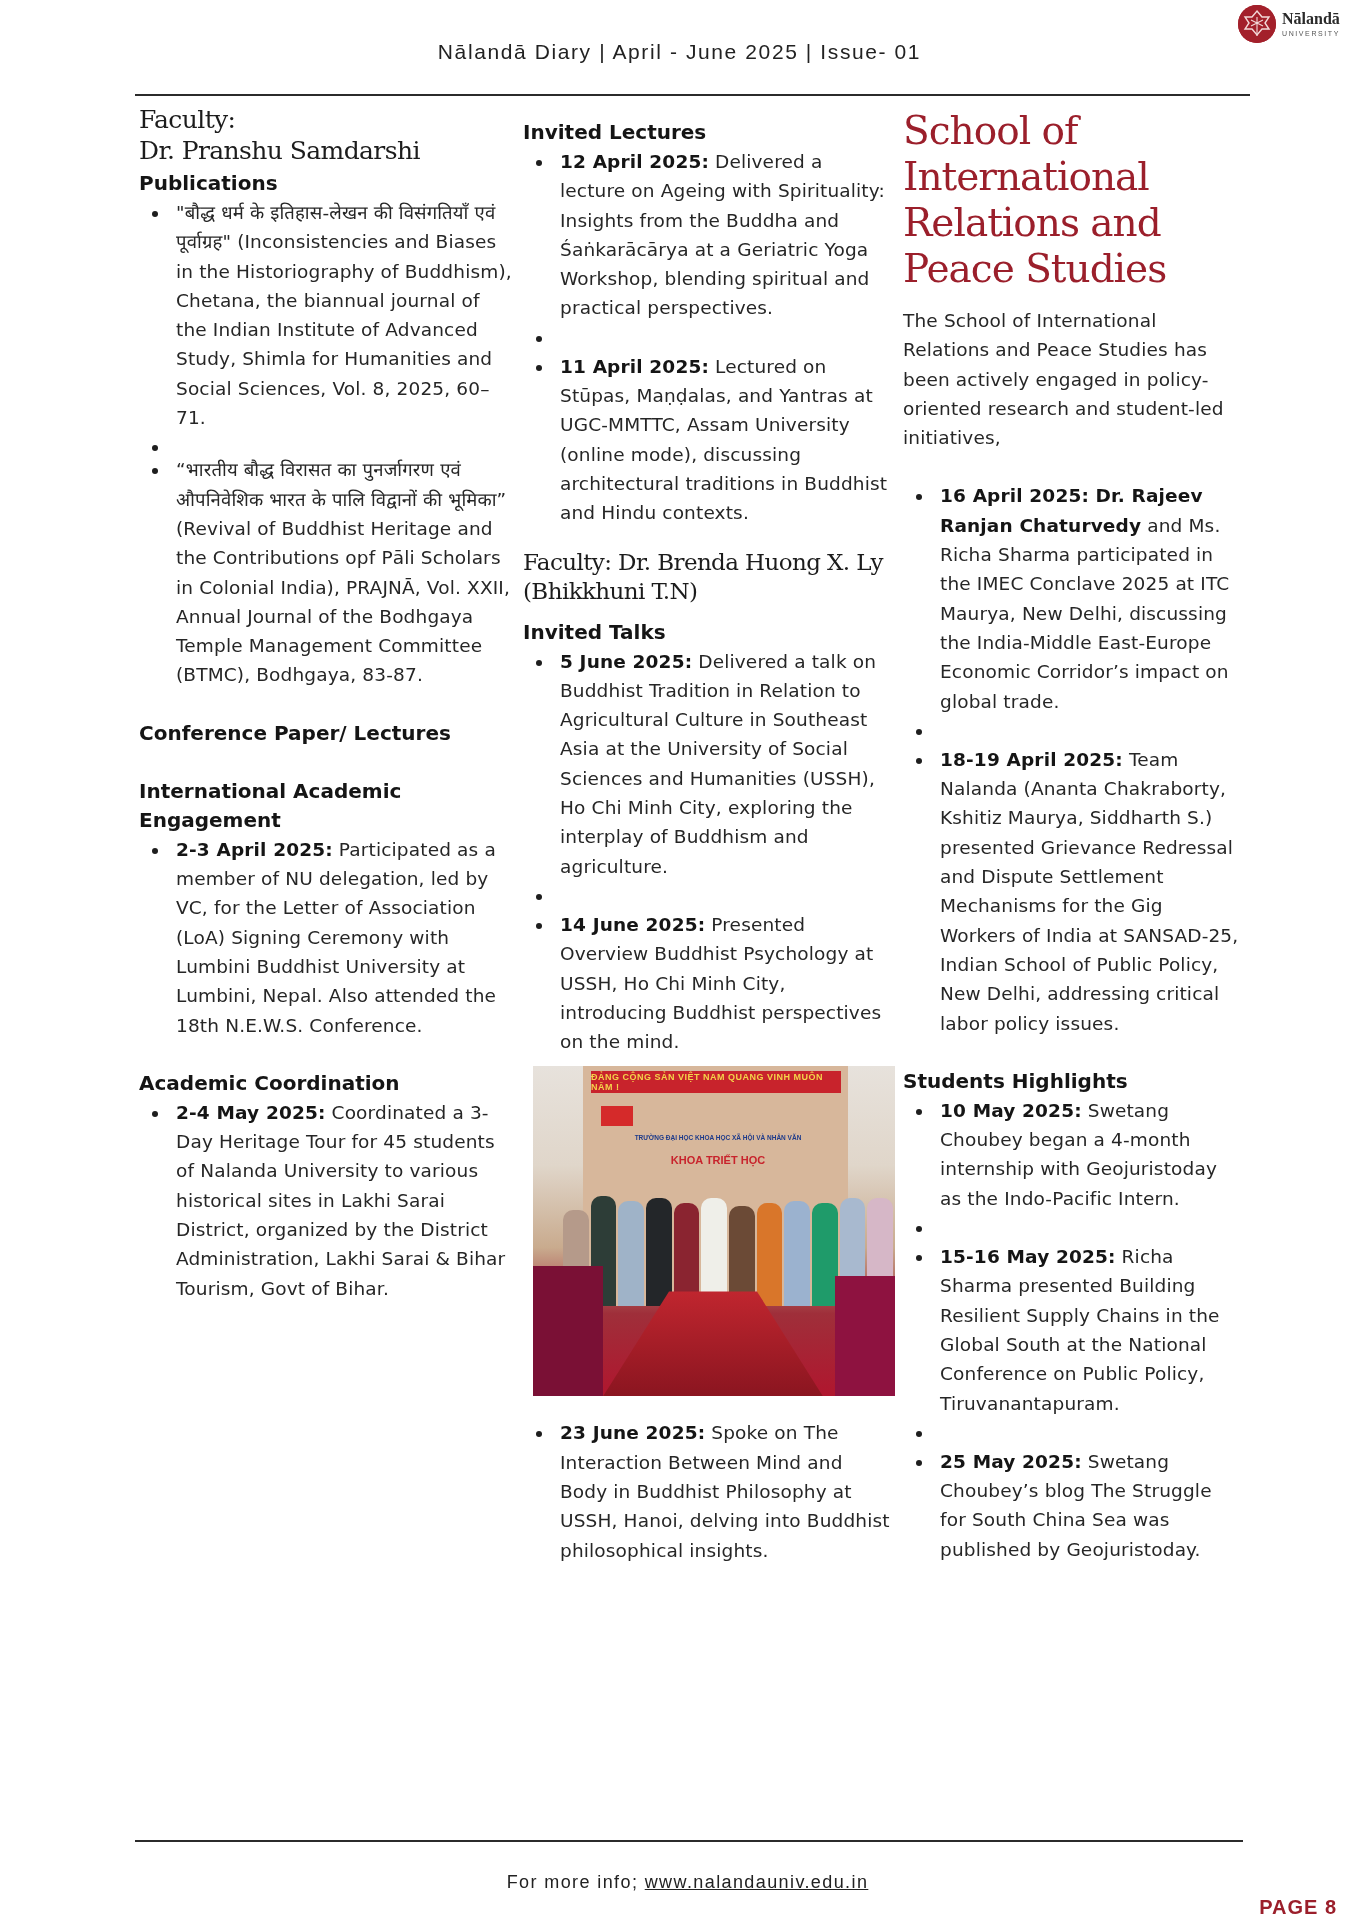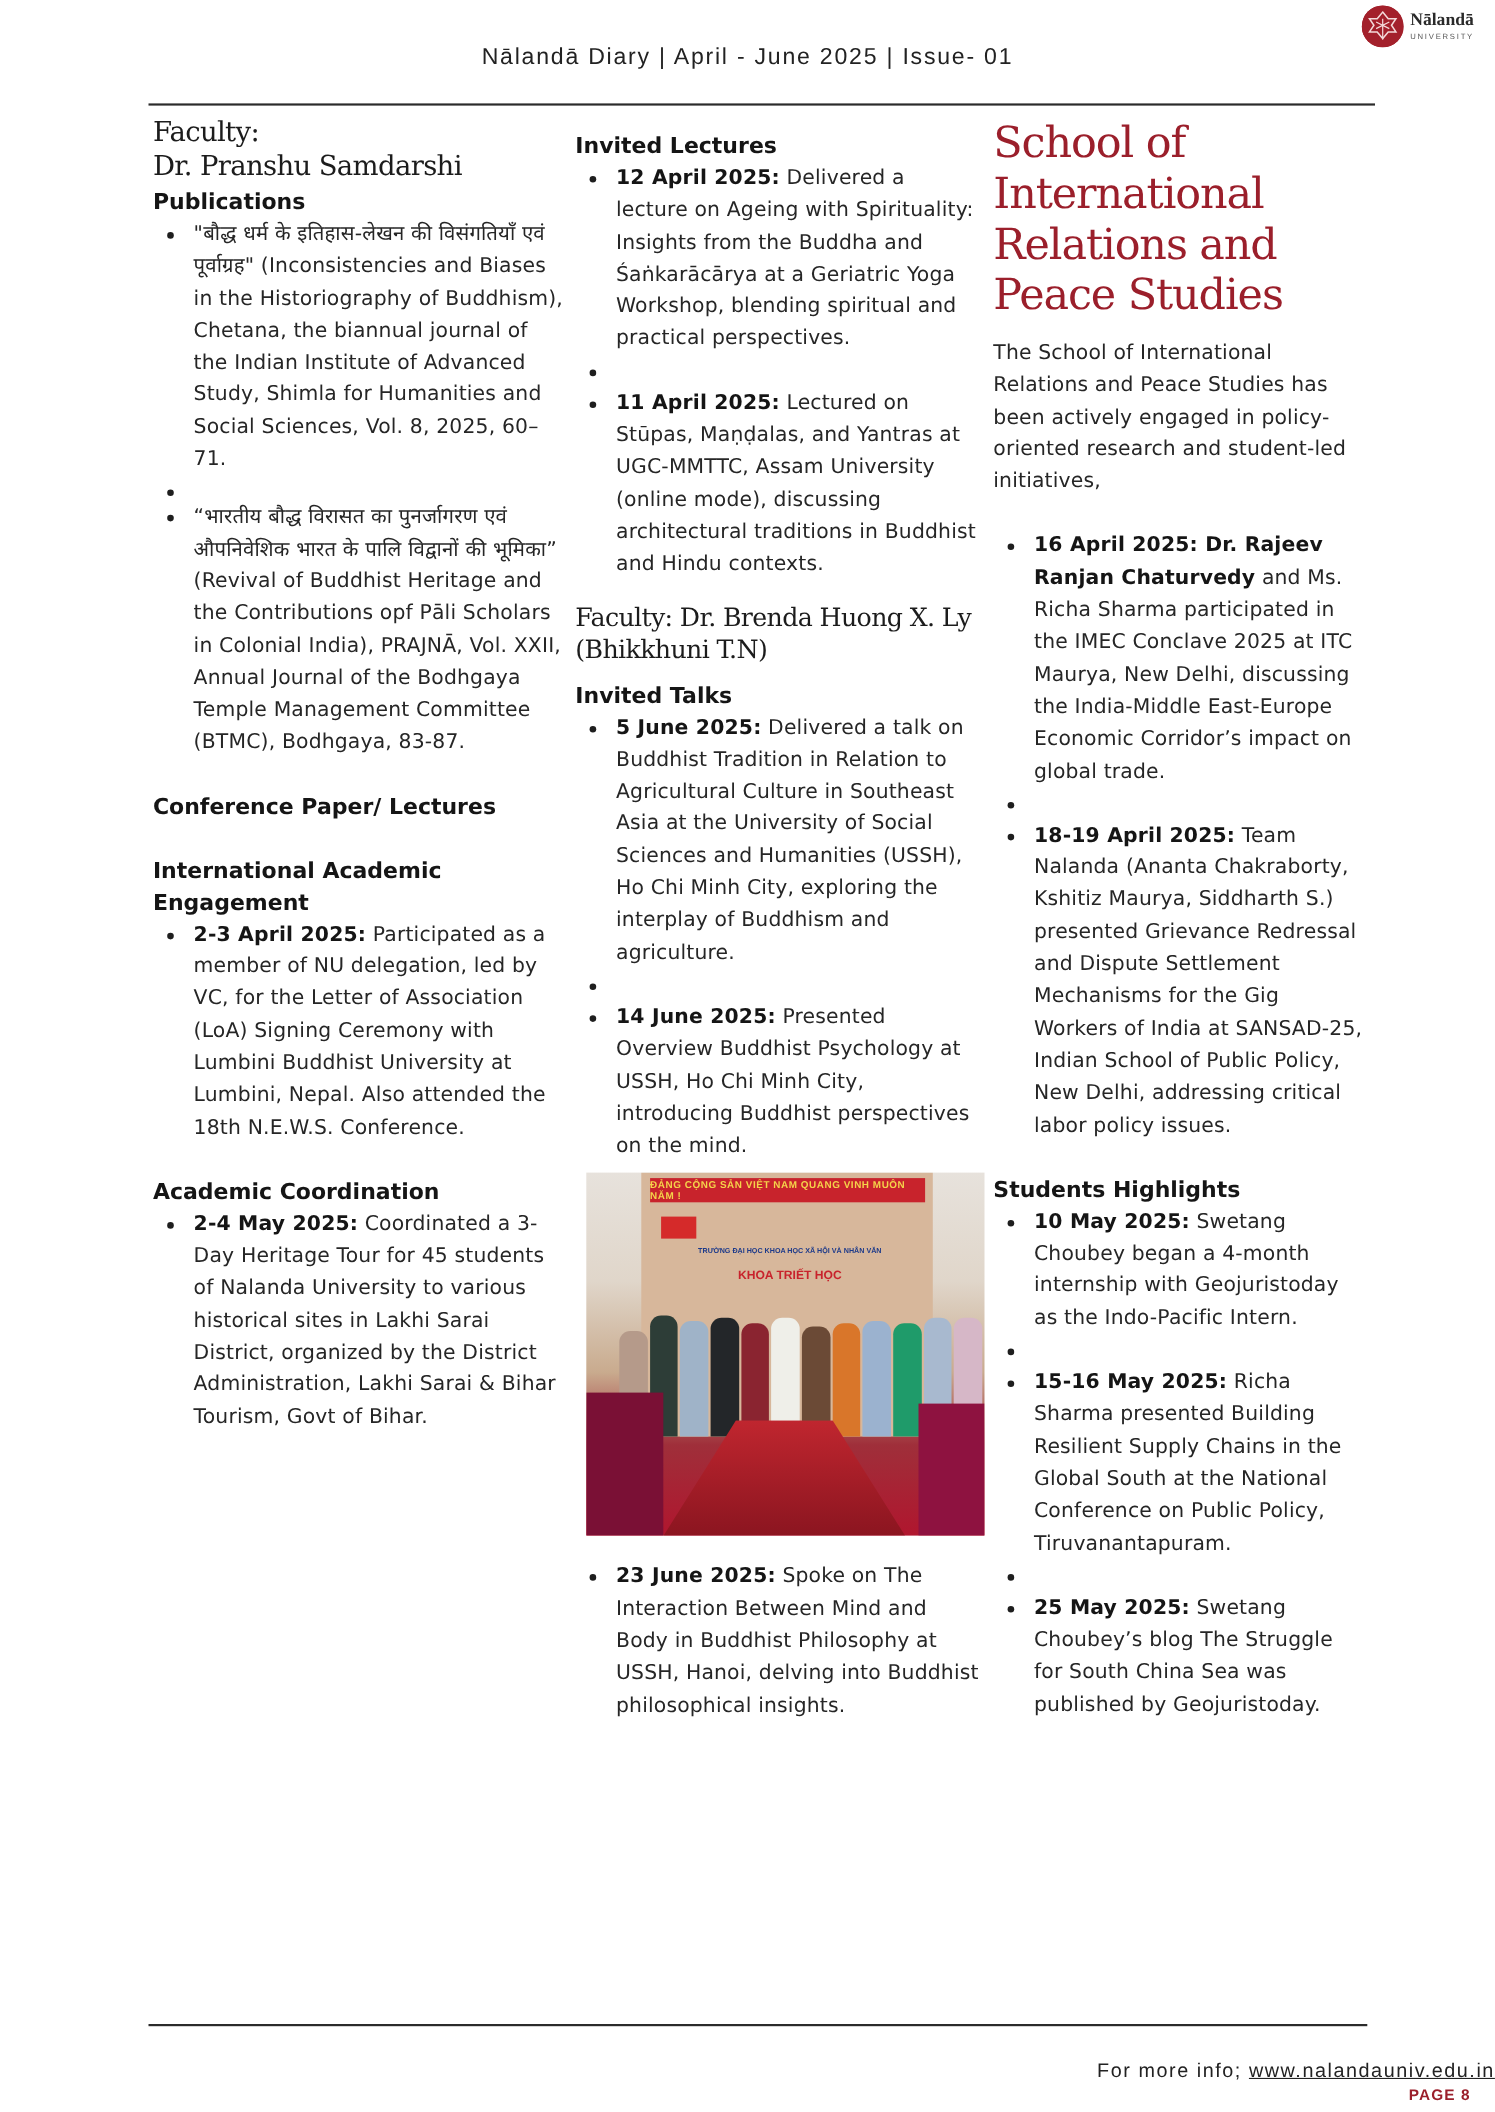--- a/index.html
+++ b/index.html
@@ -64,27 +64,27 @@
     .photo .flag { position: absolute; left: 68px; top: 40px; width: 32px; height: 20px; background: #d52a2a; }
     .photo .sign1 { position: absolute; left: 100px; top: 68px; width: 170px; text-align: center; font-family: "Liberation Sans", sans-serif; font-size: 6.5px; color: #1d3a8a; font-weight: bold; }
     .photo .sign2 { position: absolute; left: 100px; top: 88px; width: 170px; text-align: center; font-family: "Liberation Sans", sans-serif; font-size: 11px; color: #c8232c; font-weight: bold; }
     .photo .people { position: absolute; left: 30px; top: 120px; width: 330px; height: 120px; display: flex; align-items: flex-end; gap: 2px; }
     .photo .person { flex: 1; border-radius: 10px 10px 0 0; }
     .photo .table { position: absolute; left: 70px; top: 225px; width: 220px; height: 105px; background: linear-gradient(180deg, #c0262f, #8b1520); clip-path: polygon(30% 0, 70% 0, 100% 100%, 0 100%); }
     .photo .chairs-l { position: absolute; left: 0; top: 200px; width: 70px; height: 130px; background: #7a1035; }
     .photo .chairs-r { position: absolute; right: 0; top: 210px; width: 60px; height: 120px; background: #8e1240; }
 
     .footer-info {
-      position: absolute; left: 0; width: 1359px; top: 1872px; text-align: right;
+      position: absolute; left: 0; width: 1359px; top: 1872px; text-align: center;
       font-family: "Liberation Sans", sans-serif; font-size: 18px; letter-spacing: 1.4px; color: #222; padding-left: 16px;
     }
     .footer-info a { color: #222; text-decoration: underline; }
     .page-num {
       position: absolute; right: 22px; top: 1896px; font-family: "Liberation Sans", sans-serif; font-weight: bold;
-      font-size: 14px; color: #9b1f2b; letter-spacing: 1px;
+      font-size: 20px; color: #9b1f2b; letter-spacing: 1px;
     }
   </style>
 </head>
 <body>
 
 <div class="header-title">Nālandā Diary | April - June 2025 | Issue- 01</div>
 <div class="logo">
   <div class="logo-mark">
     <svg viewBox="0 0 38 38">
       <circle cx="19" cy="19" r="19" fill="#a3202b"></circle>

